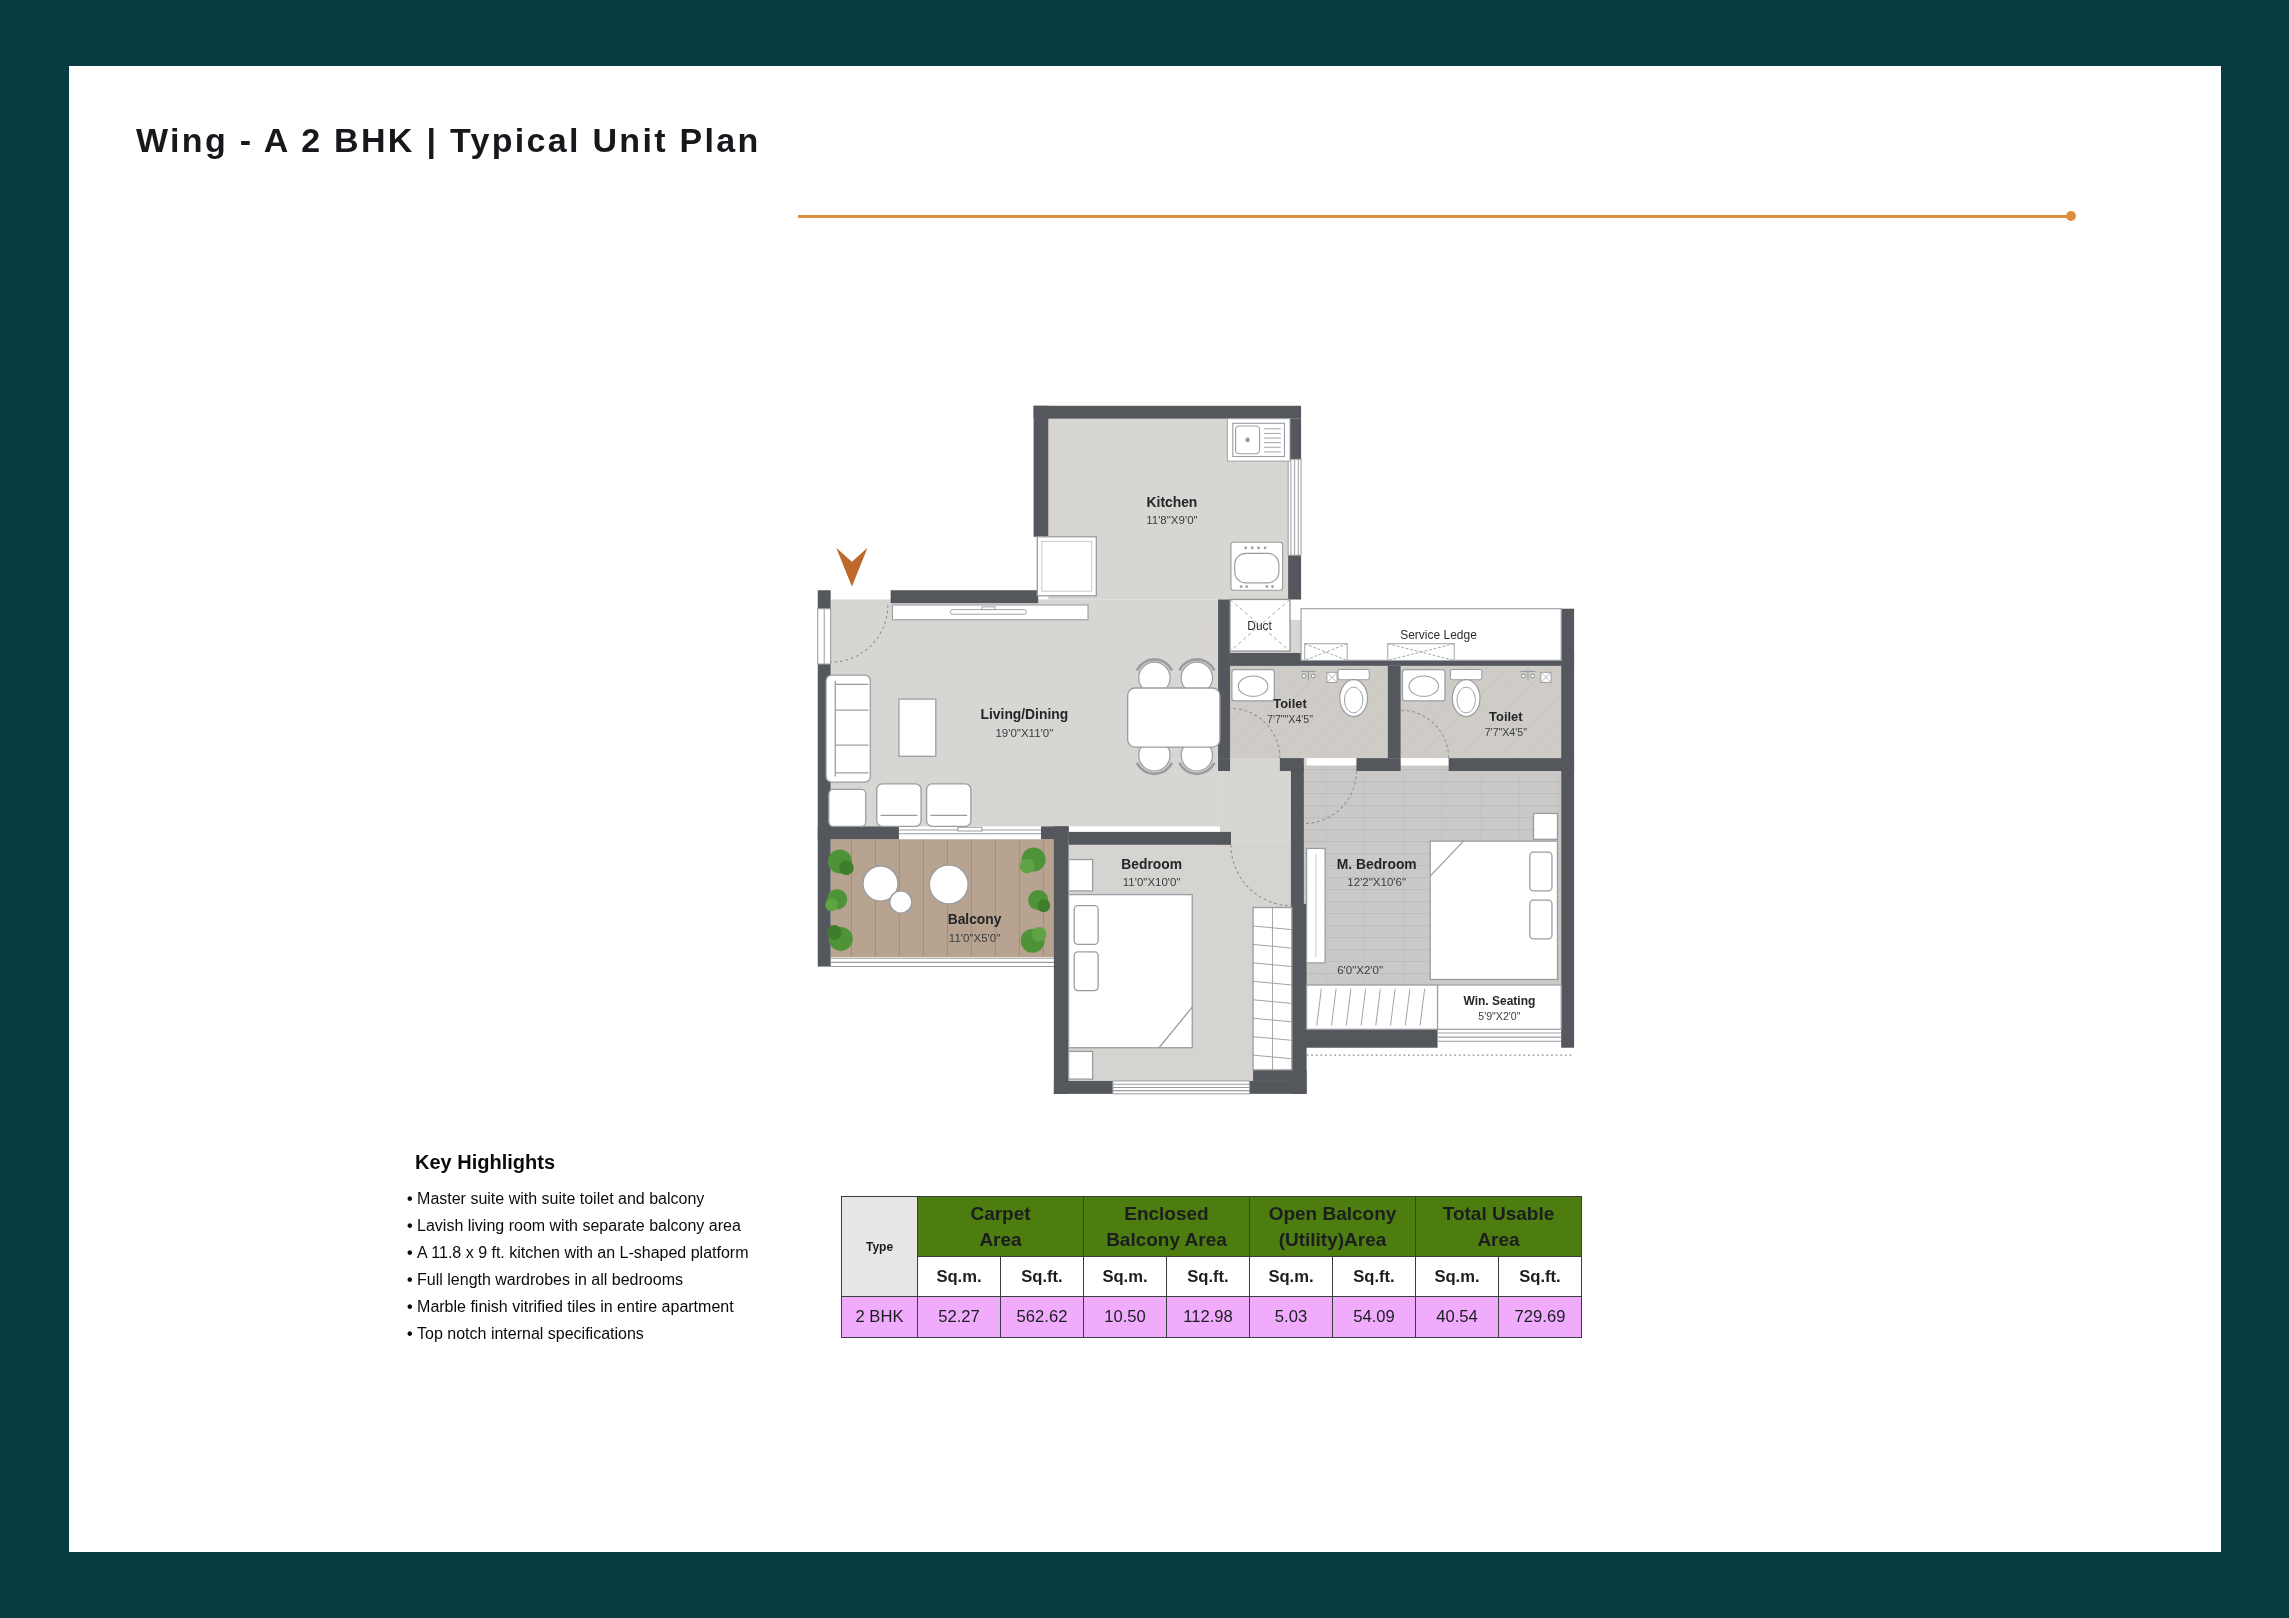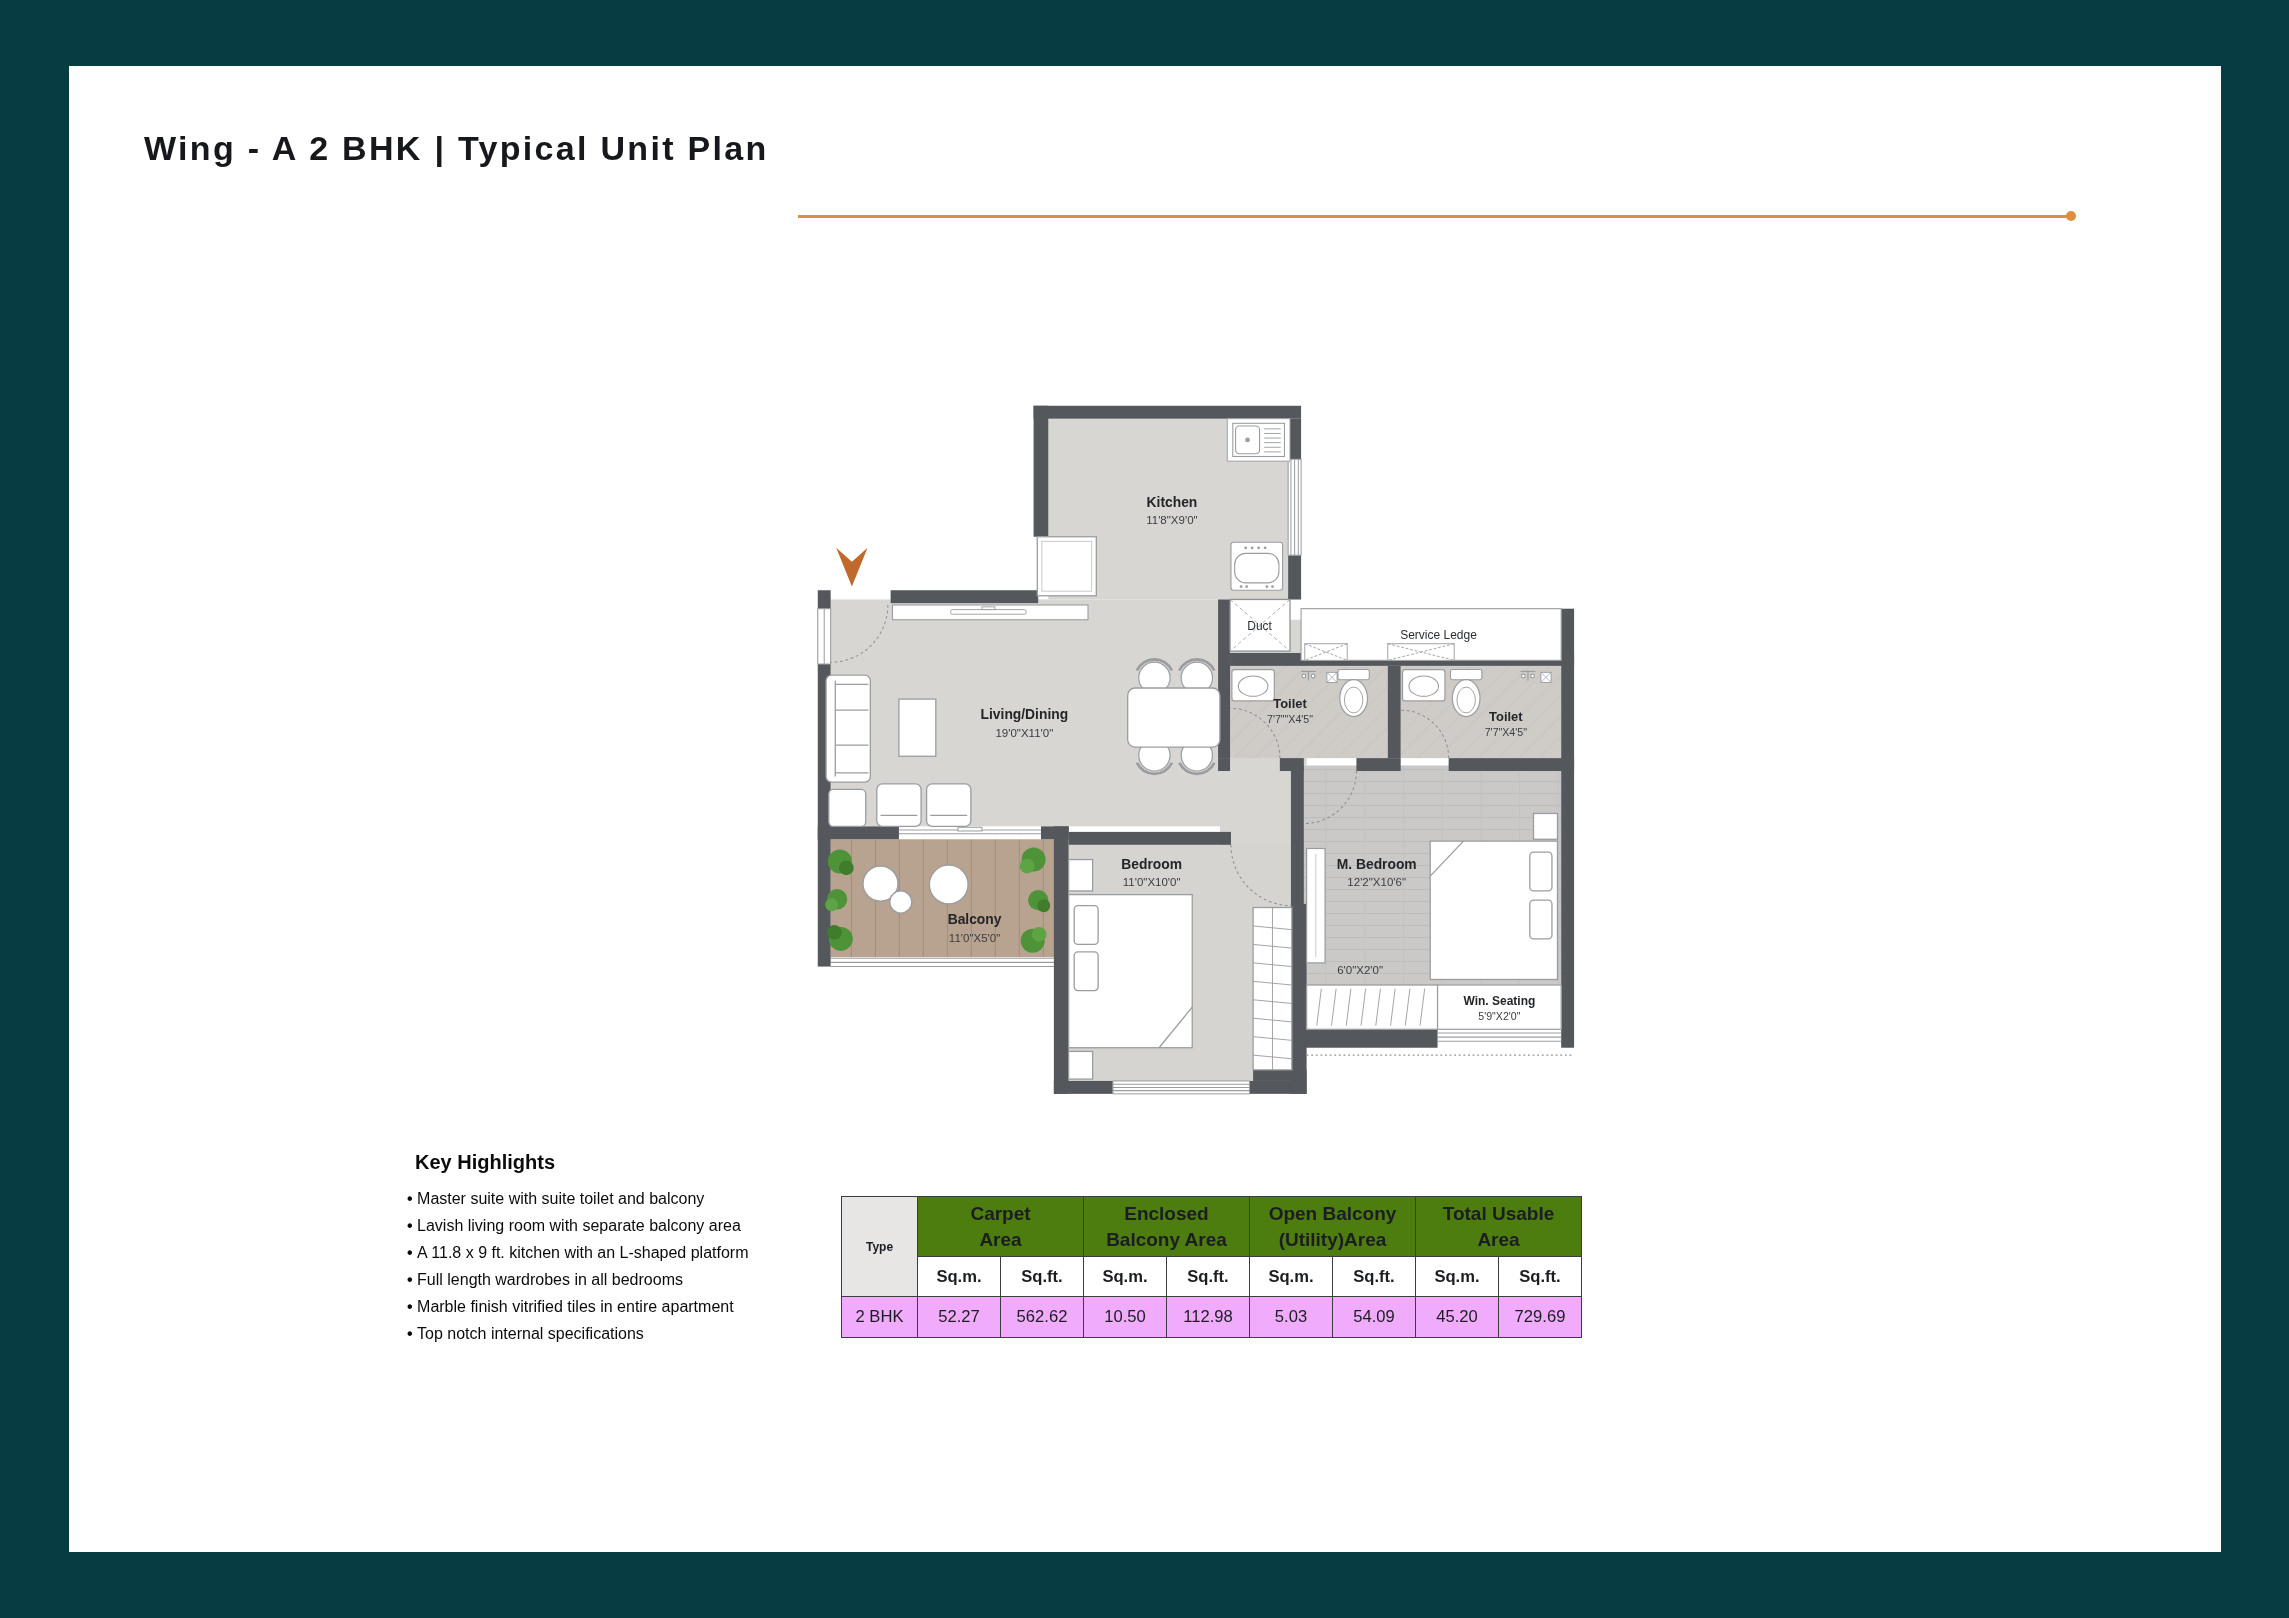--- a/index.html
+++ b/index.html
@@ -1,20 +1,20 @@
 <!DOCTYPE html>
 <html style="font-size:14.8px"><head>
 <meta charset="utf-8">
 <style>
   html,body{margin:0;padding:0;background:#222;font-family:"Liberation Sans",sans-serif;}
   #page{position:relative;width:2290px;height:1619px;background:#083c43;overflow:hidden;}
   #sheet{position:absolute;left:69px;top:66px;right:69px;bottom:67px;background:#ffffff;}
   
   #title{position:absolute;left:67px;top:55px;font-size:34px;font-weight:800;
-         letter-spacing:2.3px;color:#16181b;margin:8px;}
+         letter-spacing:2.3px;color:#16181b;margin:0;}
   
   #rule{position:absolute;left:729px;top:149px;width:1274px;height:2.8px;background:#dd8f3e;}
   #rule .dot{position:absolute;right:-3.7px;top:-3.7px;width:10px;height:10px;border-radius:50%;background:#dd8f3e;}
   
   #plan{position:absolute;left:734px;top:332px;}
   #plan text{font-family:"Liberation Sans",sans-serif;}
   .rname{font-size:15px;font-weight:700;fill:#232528;}
   .rdims{font-size:12.5px;fill:#3a3d40;}
   .rsmall{font-size:13px;fill:#2b2e31;}
   
@@ -378,21 +378,21 @@
         <td class="unit">Sq.ft.</td>
       </tr>
       <tr>
         <td class="val">2 BHK</td>
         <td class="val">52.27</td>
         <td class="val">562.62</td>
         <td class="val">10.50</td>
         <td class="val">112.98</td>
         <td class="val">5.03</td>
         <td class="val">54.09</td>
-        <td class="val">45.20</td>
+        <td class="val">40.54</td>
         <td class="val">729.69</td>
       </tr>
     </tbody>
       </table>
 
   </div>
 </div>
 
 
 </body></html>

